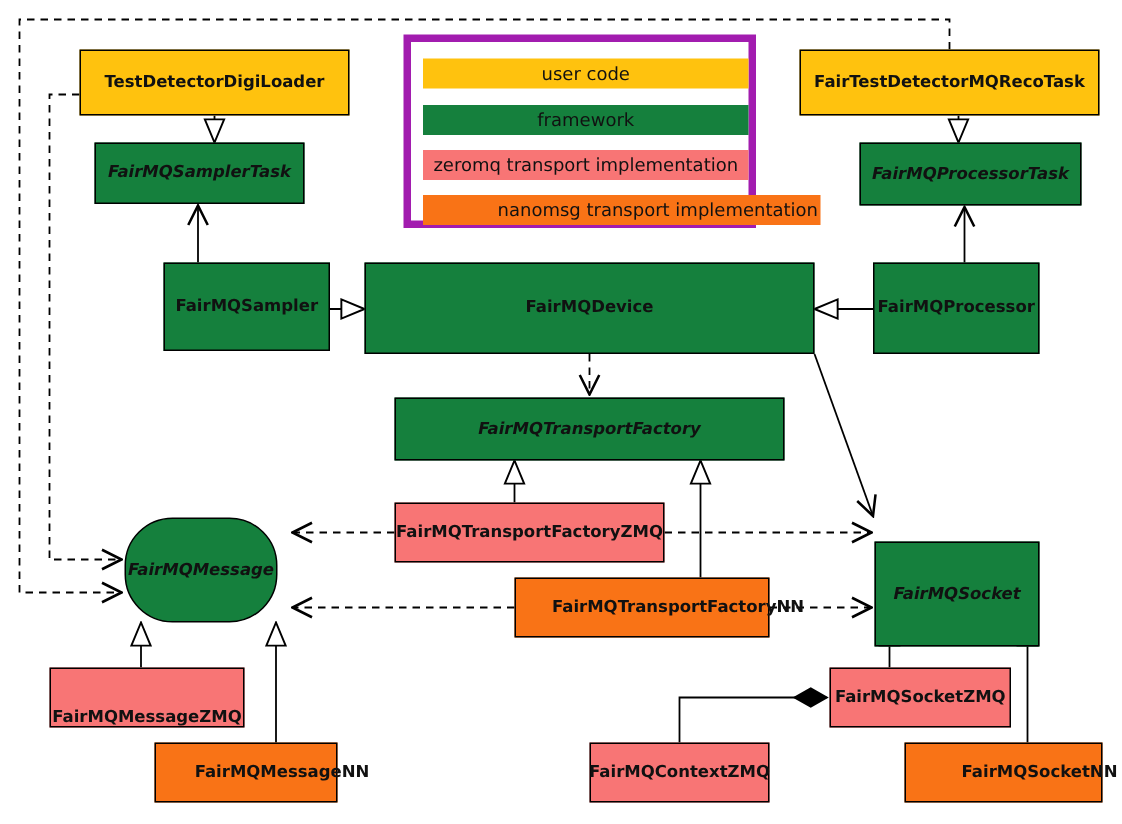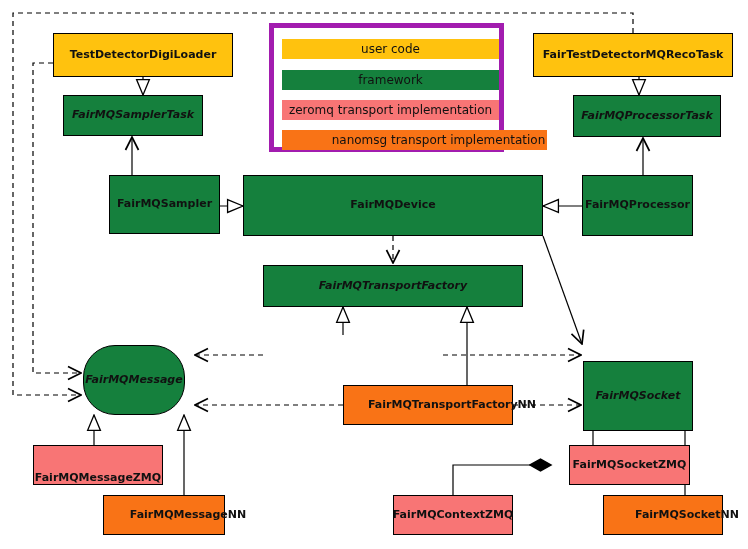--- a/index.html
+++ b/index.html
@@ -98,38 +98,41 @@
     </div>
   <div class="node cat-framework" style="left:243px;top:175px;width:300px;height:61px;">
       <span>FairMQDevice</span>
     </div>
   <div class="node cat-framework" style="left:582px;top:175px;width:111px;height:61px;">
       <span>FairMQProcessor</span>
     </div>
   <div class="node cat-framework abstract" style="left:263px;top:265px;width:260px;height:42px;">
       <span>FairMQTransportFactory</span>
     </div>
+  <div class="node cat-zeromq" style="left:263px;top:335px;width:180px;height:40px;">
+      <span>FairMQTransportFactoryZMQ</span>
+    </div>
   <div class="node cat-nanomsg" style="left:343px;top:385px;width:170px;height:40px;">
       <span>FairMQTransportFactoryNN</span>
     </div>
   <div class="node cat-framework abstract" style="left:83px;top:345px;width:102px;height:70px;border-radius:32px;">
       <span>FairMQMessage</span>
     </div>
   <div class="node cat-framework abstract" style="left:583px;top:345px;width:110px;height:70px;margin-top:16px;">
       <span>FairMQSocket</span>
     </div>
   <div class="node cat-zeromq" style="left:33px;top:445px;width:130px;height:40px;align-items:flex-end;">
       <span>FairMQMessageZMQ</span>
     </div>
   <div class="node cat-nanomsg" style="left:103px;top:495px;width:122px;height:40px;">
       <span>FairMQMessageNN</span>
     </div>
-  <div class="node cat-zeromq" style="left:553px;top:445px;width:121px;height:40px;margin-left:16px;">
+  <div class="node cat-zeromq" style="left:553px;top:445px;width:121px;height:40px;">
       <span>FairMQSocketZMQ</span>
     </div>
   <div class="node cat-zeromq" style="left:393px;top:495px;width:120px;height:40px;">
       <span>FairMQContextZMQ</span>
     </div>
-  <div class="node cat-nanomsg" style="left:603px;top:495px;width:120px;height:40px;">
+  <div class="node cat-nanomsg" style="left:603px;top:495px;width:132px;height:40px;">
       <span>FairMQSocketNN</span>
     </div>
 
 </div>
 
 </body></html>

